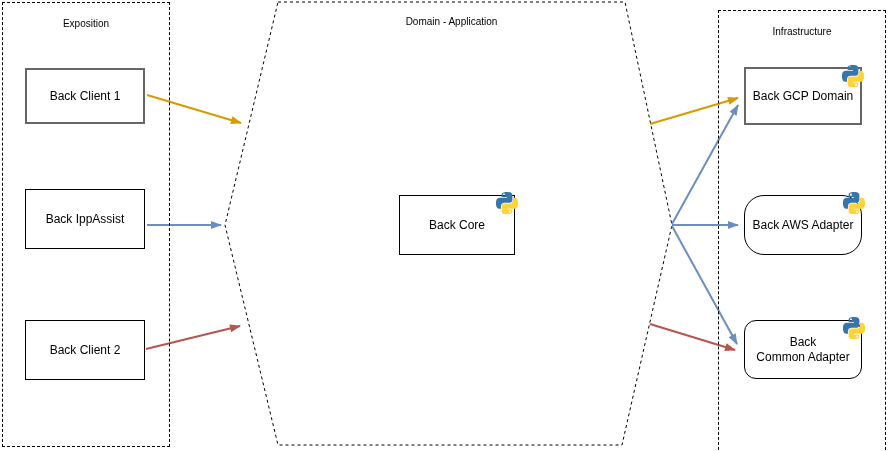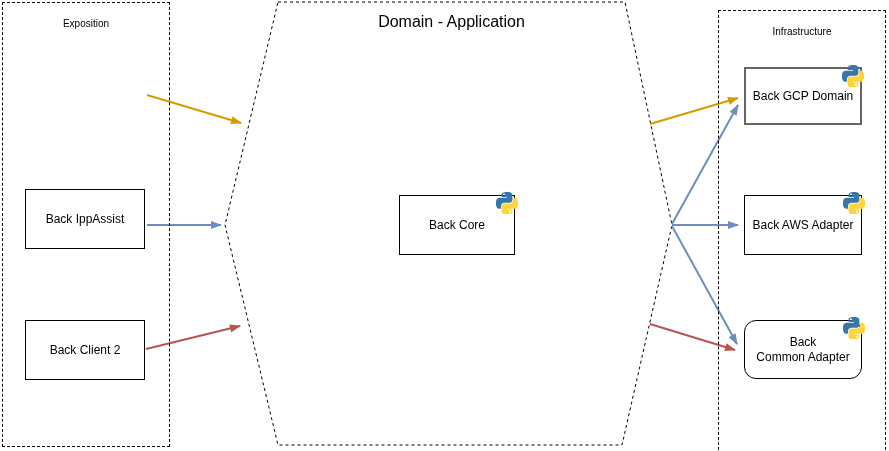--- a/index.html
+++ b/index.html
@@ -51,21 +51,21 @@
     top: 0; left: 0;
     width: 889px; height: 451px;
     pointer-events: none;
   }
   .hex-label {
     position: absolute;
     left: 278px;
     top: 15px;
     width: 347px;
     text-align: center;
-    font-size: 16px;
+    font-size: 10px;
     line-height: 14px;
   }
 </style>
 </head>
 <body>
 
 <div class="canvas">
 
   <svg class="layer" width="889" height="451" viewBox="0 0 889 451" xmlns="http://www.w3.org/2000/svg">
       <defs>
@@ -110,20 +110,23 @@
   <div class="panel" style="left:2px; top:2px; width:166px; height:443px;">
     <div class="panel-title">Exposition</div>
   </div>
 
   <div class="panel" style="left:718px; top:10px; width:166px; height:443px;">
     <div class="panel-title">Infrastructure</div>
   </div>
 
   <div class="hex-label">Domain - Application</div>
 
+  <div class="node border-gray" style="left:25px; top:68px; width:116px; height:52px;">
+    <span>Back Client 1</span>
+  </div>
 
   <div class="node border-black" style="left:25px; top:189px; width:118px; height:58px;">
     <span>Back IppAssist</span>
   </div>
 
   <div class="node border-black" style="left:25px; top:320px; width:118px; height:58px;">
     <span>Back Client 2</span>
   </div>
 
   <div class="node border-black" style="left:387px; top:195px; width:114px; height:58px;margin-left:12px;">
@@ -135,21 +138,21 @@
   </div>
 
   <div class="node border-gray" style="left:744px; top:67px; width:114px; height:54px;">
     <span>Back GCP Domain</span>
     <svg class="py-icon" viewBox="0 0 111.3 111.3">
       <path fill="#3776AB" d="M55.1 0c-4.7 0-9.1.4-13 1.1-11.5 2-13.6 6.3-13.6 14.1v10.3h27.2v3.4H18.3c-7.9 0-14.8 4.7-17 13.8-2.5 10.4-2.6 16.9 0 27.7 1.9 8.1 6.5 13.8 14.4 13.8h9.4V71.8c0-9 7.8-16.9 17-16.9h27.2c7.6 0 13.6-6.2 13.6-13.8V15.2c0-7.4-6.2-12.9-13.6-14.1C64.6.3 59.8 0 55.1 0zM40.4 8.2c2.8 0 5.1 2.3 5.1 5.2 0 2.8-2.3 5.1-5.1 5.1-2.8 0-5.1-2.3-5.1-5.1 0-2.9 2.3-5.2 5.1-5.2z"></path>
       <path fill="#FFD43B" d="M86.2 29.4v12c0 9.4-8 17.3-17 17.3H42c-7.4 0-13.6 6.3-13.6 13.8v25.9c0 7.4 6.4 11.7 13.6 13.8 8.6 2.5 16.9 3 27.2 0 6.9-2 13.6-6 13.6-13.8V88.1H55.6v-3.4h40.8c7.9 0 10.9-5.5 13.6-13.8 2.8-8.5 2.7-16.7 0-27.7-2-7.9-5.7-13.8-13.6-13.8H86.2zM70.9 95c2.8 0 5.1 2.3 5.1 5.1 0 2.9-2.3 5.2-5.1 5.2-2.8 0-5.1-2.3-5.1-5.2 0-2.8 2.3-5.1 5.1-5.1z"></path>
     </svg>
   </div>
 
-  <div class="node border-black" style="left:744px; top:195px; width:116px; height:58px;">
+  <div class="node border-black" style="left:744px; top:195px; width:116px; height:58px;border-radius:20px;">
     <span>Back AWS Adapter</span>
     <svg class="py-icon" viewBox="0 0 111.3 111.3">
       <path fill="#3776AB" d="M55.1 0c-4.7 0-9.1.4-13 1.1-11.5 2-13.6 6.3-13.6 14.1v10.3h27.2v3.4H18.3c-7.9 0-14.8 4.7-17 13.8-2.5 10.4-2.6 16.9 0 27.7 1.9 8.1 6.5 13.8 14.4 13.8h9.4V71.8c0-9 7.8-16.9 17-16.9h27.2c7.6 0 13.6-6.2 13.6-13.8V15.2c0-7.4-6.2-12.9-13.6-14.1C64.6.3 59.8 0 55.1 0zM40.4 8.2c2.8 0 5.1 2.3 5.1 5.2 0 2.8-2.3 5.1-5.1 5.1-2.8 0-5.1-2.3-5.1-5.1 0-2.9 2.3-5.2 5.1-5.2z"></path>
       <path fill="#FFD43B" d="M86.2 29.4v12c0 9.4-8 17.3-17 17.3H42c-7.4 0-13.6 6.3-13.6 13.8v25.9c0 7.4 6.4 11.7 13.6 13.8 8.6 2.5 16.9 3 27.2 0 6.9-2 13.6-6 13.6-13.8V88.1H55.6v-3.4h40.8c7.9 0 10.9-5.5 13.6-13.8 2.8-8.5 2.7-16.7 0-27.7-2-7.9-5.7-13.8-13.6-13.8H86.2zM70.9 95c2.8 0 5.1 2.3 5.1 5.1 0 2.9-2.3 5.2-5.1 5.2-2.8 0-5.1-2.3-5.1-5.2 0-2.8 2.3-5.1 5.1-5.1z"></path>
     </svg>
   </div>
 
   <div class="node border-black" style="left:744px; top:320px; width:116px; height:57px;border-radius:12px;">
     <span>Back
 Common Adapter</span>

